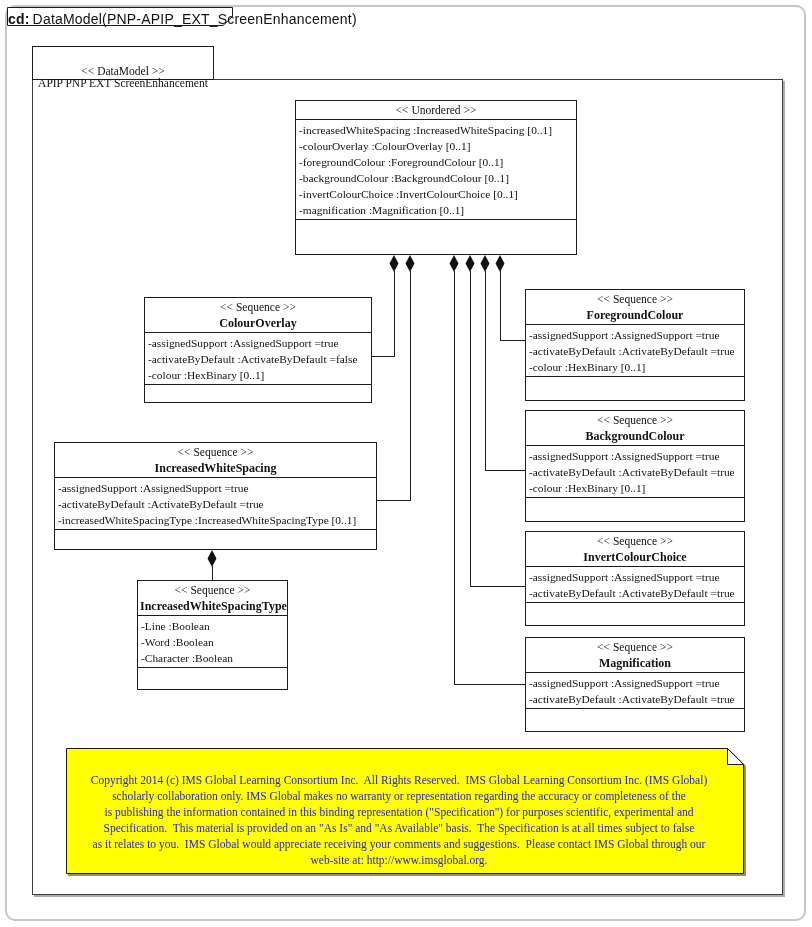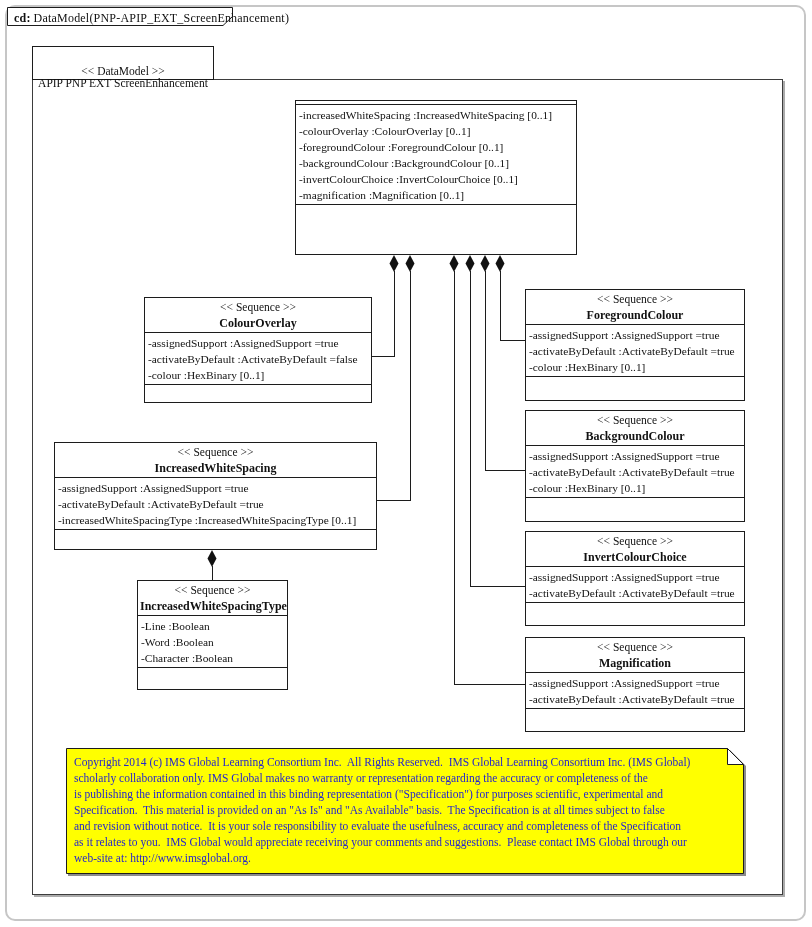--- a/index.html
+++ b/index.html
@@ -9,22 +9,22 @@
     position: relative; width: 812px; height: 927px;
     background: #ffffff; overflow: hidden;
   }
   .outer-border {
     position: absolute; left: 5px; top: 5px; width: 801px; height: 916px;
     border: 2px solid #c6c6c6; border-radius: 10px;
   }
   
   .tab-svg { position: absolute; left: 7px; top: 7px; }
   .tab-text {
-    position: absolute; left: 14px; top: 11px;
-    font-family: Liberation Serif, serif; font-size: 12px; color: #111;
+    position: absolute; left: 8px; top: 11px;
+    font-family: Liberation Sans, sans-serif; font-size: 14px; color: #111;
     white-space: nowrap; letter-spacing: 0.2px;
   }
   .tab-text b { font-weight: bold; margin-right: 3px; }
   
   .dm-box {
     position: absolute; left: 32px; top: 46px; width: 182px; height: 34px;
     border: 1px solid #1c1c1c; background: #ffffff; text-align: center;
     font-size: 11.5px; color: #111; padding-top: 18px; z-index: 3;
   }
   .dm-box .dm-name { font-size: 11.5px; white-space: nowrap; }
@@ -53,22 +53,22 @@
   .c-iws   { left:  54px; top: 442px; width: 323px; height: 108px; }
   .c-icc   { left: 525px; top: 531px; width: 220px; height:  95px; }
   .c-iwst  { left: 137px; top: 580px; width: 151px; height: 110px; }
   .c-mag   { left: 525px; top: 637px; width: 220px; height:  95px; }
   
   .connectors { position: absolute; left: 0; top: 0; z-index: 2; pointer-events: none; }
   
   .note { position: absolute; left: 66px; top: 748px; width: 680px; height: 128px; z-index: 4; }
   .note svg { position: absolute; left: 0; top: 0; }
   .note-text {
-    position: absolute; left: 8px; top: 6px; width: 650px;
-    font-size: 11.5px; line-height: 16px; color: #2626cc;
+    position: absolute; left: 8px; top: 24px; width: 650px;
+    font-size: 11.5px; line-height: 16px; color: #2626cc; text-align: center;
   }
   .note-line { white-space: pre; }
 </style>
 </head>
 <body>
 
 <div class="screen">
 
   <div class="outer-border"></div>
 
@@ -100,20 +100,21 @@
       <path d="M454,255 l4.5,8.5 l-4.5,8.5 l-4.5,-8.5 Z"></path>
       <path d="M470,255 l4.5,8.5 l-4.5,8.5 l-4.5,-8.5 Z"></path>
       <path d="M485,255 l4.5,8.5 l-4.5,8.5 l-4.5,-8.5 Z"></path>
       <path d="M500,255 l4.5,8.5 l-4.5,8.5 l-4.5,-8.5 Z"></path>
       <path d="M212,550 l4.5,8.5 l-4.5,8.5 l-4.5,-8.5 Z"></path>
     </g>
   </svg>
 
   <div class="uml-class c-apip">
     <div class="uml-head">
+      <div class="st">&lt;&lt; Unordered &gt;&gt;</div>
     </div>
     <div class="uml-attrs">
       <div class="attr">-increasedWhiteSpacing :IncreasedWhiteSpacing [0..1]</div>
       <div class="attr">-colourOverlay :ColourOverlay [0..1]</div>
       <div class="attr">-foregroundColour :ForegroundColour [0..1]</div>
       <div class="attr">-backgroundColour :BackgroundColour [0..1]</div>
       <div class="attr">-invertColourChoice :InvertColourChoice [0..1]</div>
       <div class="attr">-magnification :Magnification [0..1]</div>
     </div>
     <div class="uml-ops"></div>
@@ -212,19 +213,18 @@
     <svg width="680" height="128">
       <polygon points="2,2 664,2 680,18 680,128 2,128" fill="#8c8c8c"></polygon>
       <polygon points="0.5,0.5 661.5,0.5 677.5,16.5 677.5,125.5 0.5,125.5" fill="#ffff00" stroke="#1c1c1c" stroke-width="1"></polygon>
       <polygon points="661.5,0.5 677.5,16.5 661.5,16.5" fill="#ffffff" stroke="#1c1c1c" stroke-width="1"></polygon>
     </svg>
     <div class="note-text">
       <div class="note-line">Copyright 2014 (c) IMS Global Learning Consortium Inc.  All Rights Reserved.  IMS Global Learning Consortium Inc. (IMS Global)</div>
       <div class="note-line">scholarly collaboration only. IMS Global makes no warranty or representation regarding the accuracy or completeness of the</div>
       <div class="note-line">is publishing the information contained in this binding representation ("Specification") for purposes scientific, experimental and</div>
       <div class="note-line">Specification.  This material is provided on an "As Is" and "As Available" basis.  The Specification is at all times subject to false</div>
-      <div class="note-line">and revision without notice.  It is your sole responsibility to evaluate the usefulness, accuracy and completeness of the Specification</div>
       <div class="note-line">as it relates to you.  IMS Global would appreciate receiving your comments and suggestions.  Please contact IMS Global through our</div>
       <div class="note-line">web-site at: http://www.imsglobal.org.</div>
     </div>
   </div>
 
 </div>
 
 </body></html>

